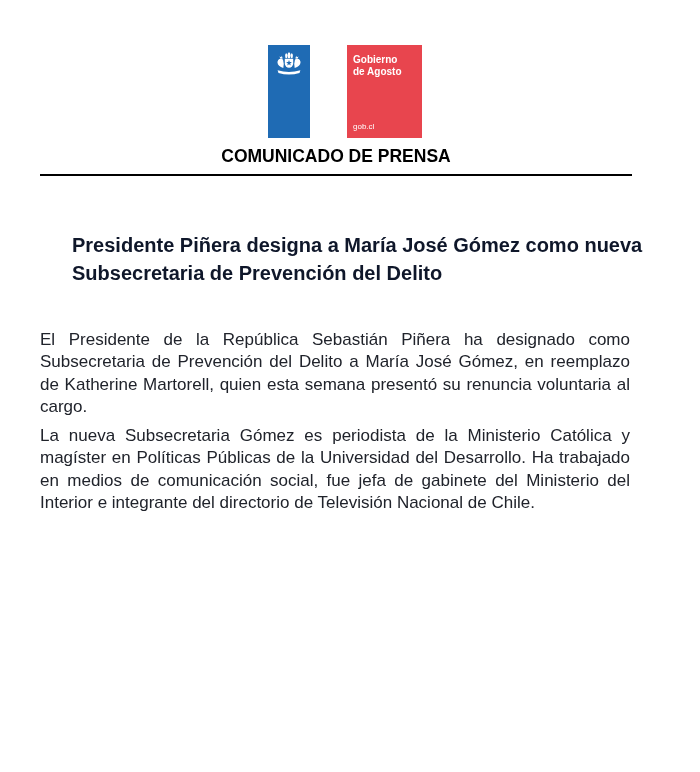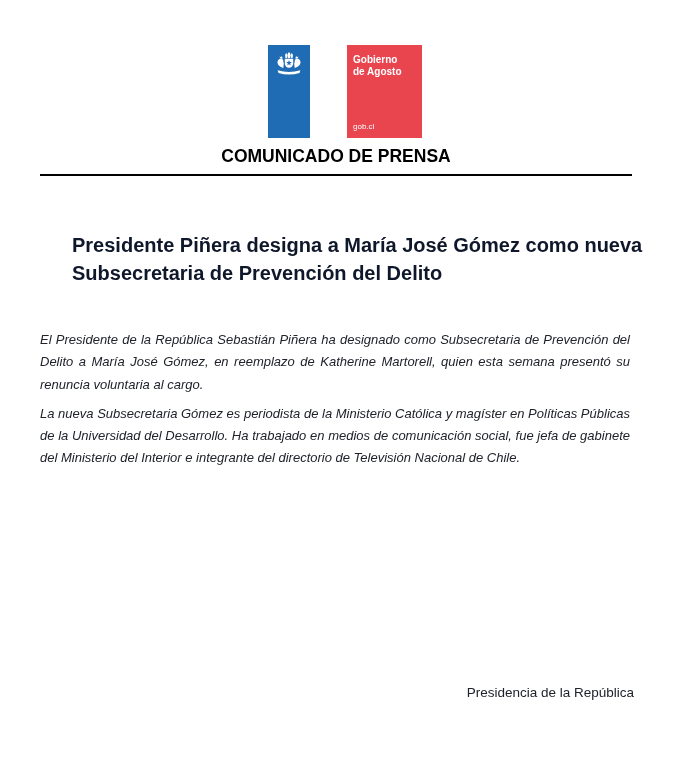--- a/index.html
+++ b/index.html
@@ -90,23 +90,22 @@
     color: #0f172a;
     margin-left: 32px;
   }
 
   
   .body-text {
     position: absolute;
     top: 329px;
     left: 40px;
     width: 590px;
-    font-size: 13px;
+    font-size: 17px;
     line-height: 22.3px;
-    font-style: italic;
   }
   .body-text p {
     margin: 0 0 7px 0;
     text-align: justify;
   }
 
   
   .doc-footer {
     position: absolute;
     top: 682px;
@@ -159,16 +158,15 @@
   <div class="header-rule"></div>
 
   <h1 class="headline">Presidente Piñera designa a María José Gómez como nueva Subsecretaria de Prevención del Delito</h1>
 
   <div class="body-text">
     <p>El Presidente de la República Sebastián Piñera ha designado como Subsecretaria de Prevención del Delito a María José Gómez, en reemplazo de Katherine Martorell, quien esta semana presentó su renuncia voluntaria al cargo.</p>
     <p>La nueva Subsecretaria Gómez es periodista de la Ministerio Católica y magíster en Políticas Públicas de la Universidad del Desarrollo. Ha trabajado en medios de comunicación social, fue jefa de gabinete del Ministerio del Interior e integrante del directorio de Televisión Nacional de Chile.</p>
   </div>
 
   <div class="doc-footer">
-    <div>Presidencia de la República</div>
   </div>
 
 </div>
 
 </body></html>

